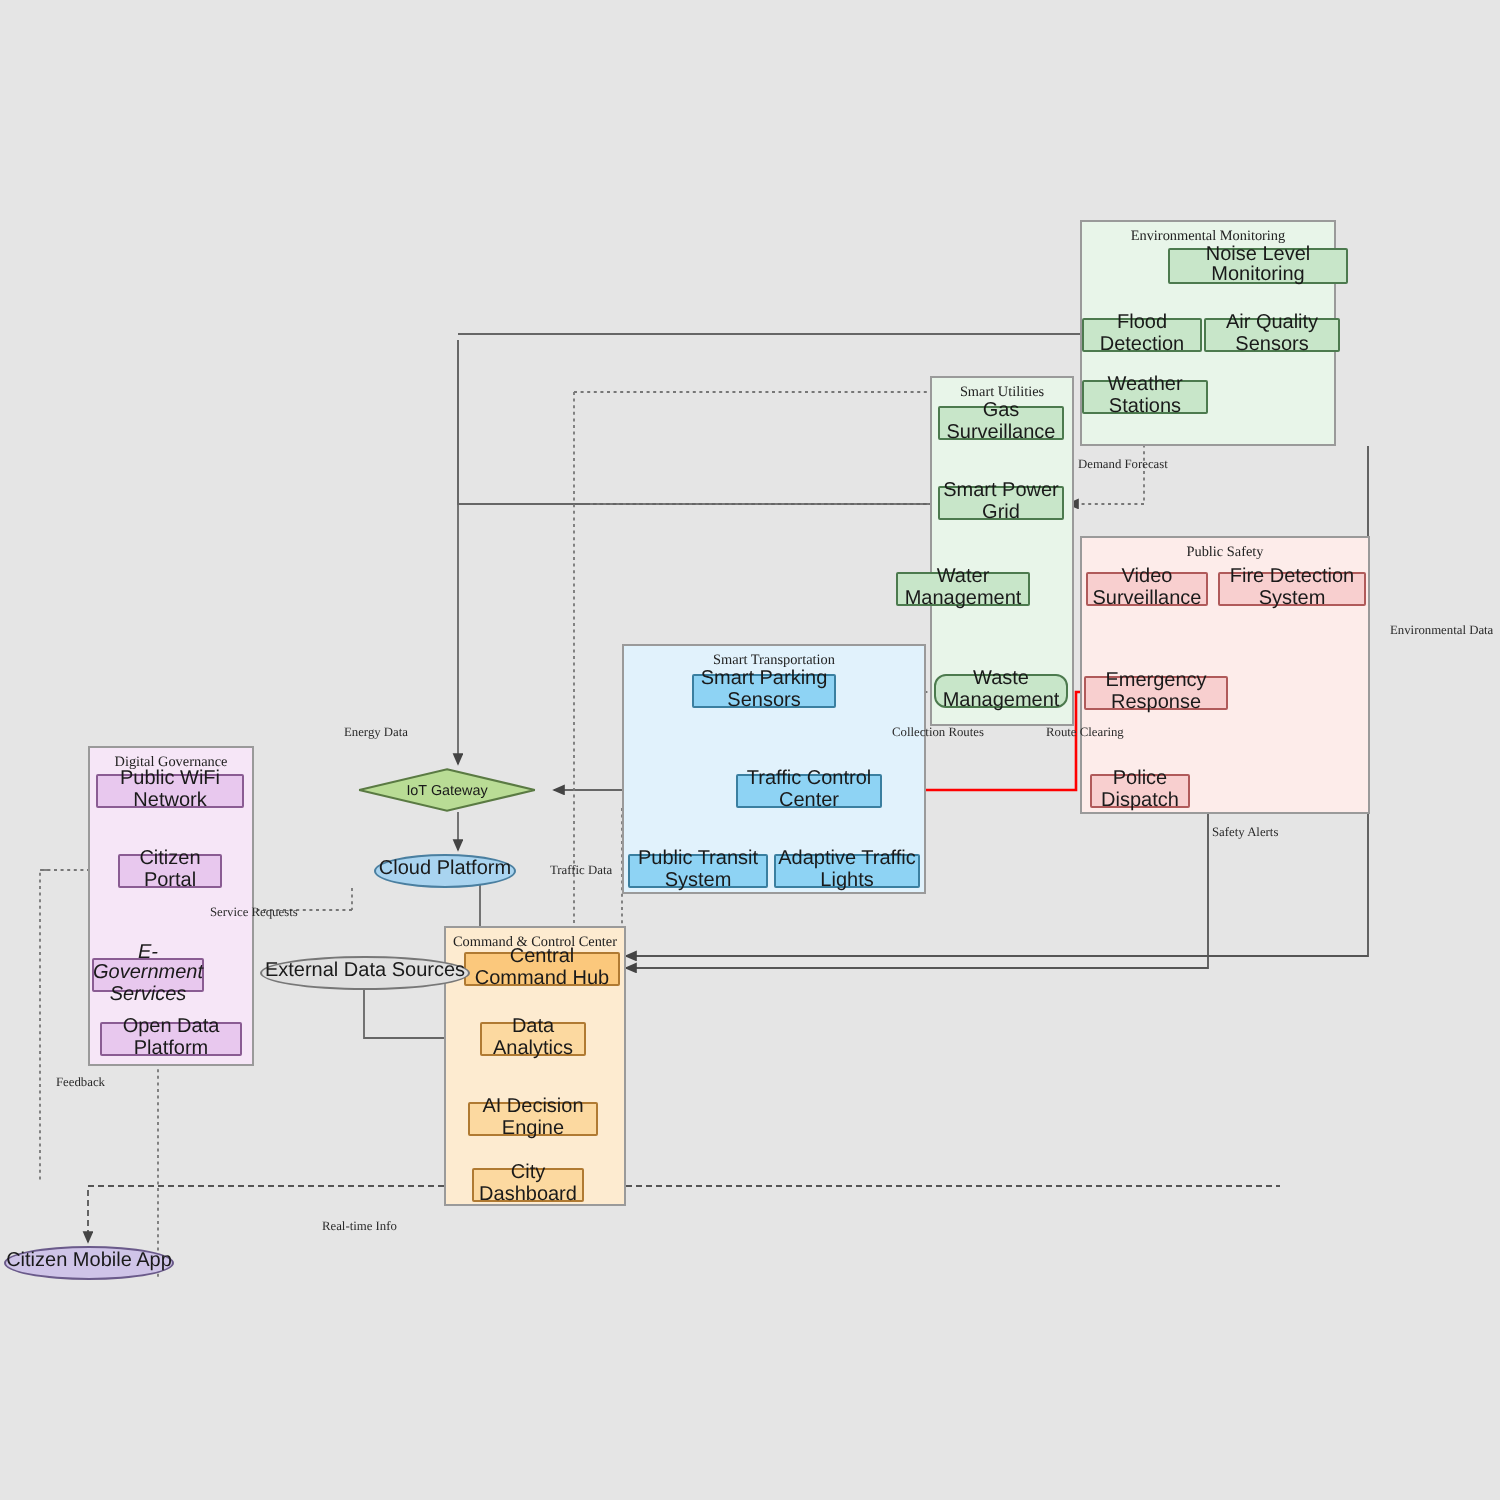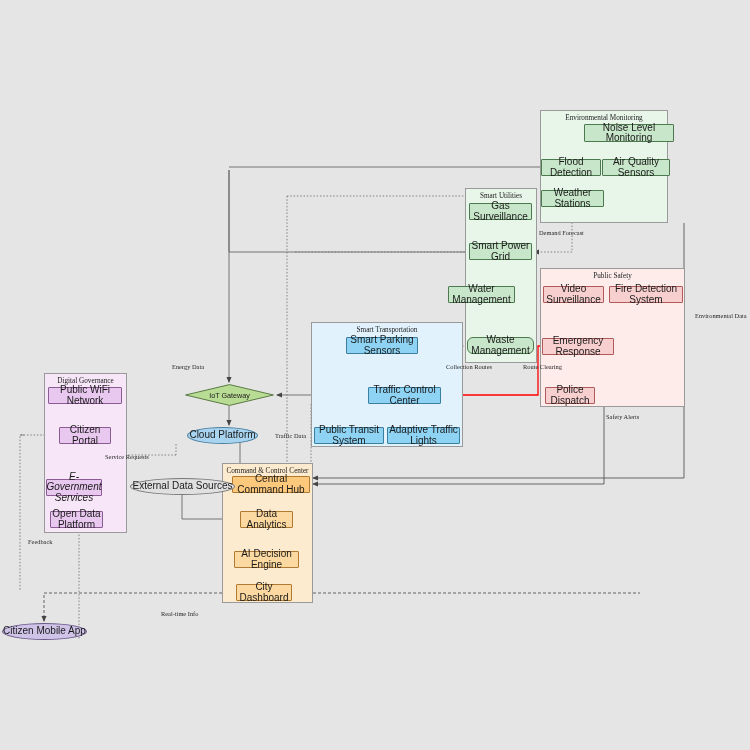--- a/index.html
+++ b/index.html
@@ -189,36 +189,36 @@
       </div>
       <div class="node rect" style="left: 48px; top: 387px; width: 74px; height: 17px; background: rgb(232, 200, 238); border-color: rgb(138, 92, 147);">
         <span>Public WiFi Network</span>
       </div>
       <div class="node rect" style="left: 59px; top: 427px; width: 52px; height: 17px; background: rgb(232, 200, 238); border-color: rgb(138, 92, 147);">
         <span>Citizen Portal</span>
       </div>
       <div class="node rect" style="left: 46px; top: 479px; width: 56px; height: 17px; background: rgb(232, 200, 238); border-color: rgb(138, 92, 147); font-style: italic;">
         <span>E-Government Services</span>
       </div>
-      <div class="node rect" style="left: 50px; top: 511px; width: 53px; height: 17px; background: rgb(232, 200, 238); border-color: rgb(138, 92, 147);">
+      <div class="node rect" style="left: 50px; top: 511px; width: 71px; height: 17px; background: rgb(232, 200, 238); border-color: rgb(138, 92, 147);">
         <span>Open Data Platform</span>
       </div>
       <div class="node rect" style="left: 232px; top: 476px; width: 78px; height: 17px; background: rgb(251, 200, 124); border-color: rgb(176, 122, 50);">
         <span>Central Command Hub</span>
       </div>
       <div class="node rect" style="left: 240px; top: 511px; width: 53px; height: 17px; background: rgb(252, 217, 160); border-color: rgb(176, 122, 50);">
         <span>Data Analytics</span>
       </div>
       <div class="node rect" style="left: 234px; top: 551px; width: 65px; height: 17px; background: rgb(252, 217, 160); border-color: rgb(176, 122, 50);">
         <span>AI Decision Engine</span>
       </div>
       <div class="node rect" style="left: 236px; top: 584px; width: 56px; height: 17px; background: rgb(252, 217, 160); border-color: rgb(176, 122, 50);">
         <span>City Dashboard</span>
       </div>
-      <div class="diamond-wrap" style="left: 185px; top: 384px; width: 89px; height: 22px;">
+      <div class="diamond-wrap" style="left: 179px; top: 384px; width: 89px; height: 22px;">
         <svg width="89" height="22" style="display:block">
           <polygon points="44.5,0.6 88.4,11 44.5,21.4 0.6,11" fill="#b9dc95" stroke="#5a7a43" stroke-width="1"></polygon>
         </svg>
         <div class="diamond-txt">IoT Gateway</div>
       </div>
       <div class="node ellipse" style="left: 187px; top: 427px; width: 71px; height: 17px; background: rgb(169, 212, 240); border-color: rgb(74, 127, 160);">
         <span>Cloud Platform</span>
       </div>
       <div class="node ellipse" style="left: 130px; top: 478px; width: 105px; height: 17px; background: rgb(224, 224, 224); border-color: rgb(119, 119, 119);">
         <span>External Data Sources</span>

